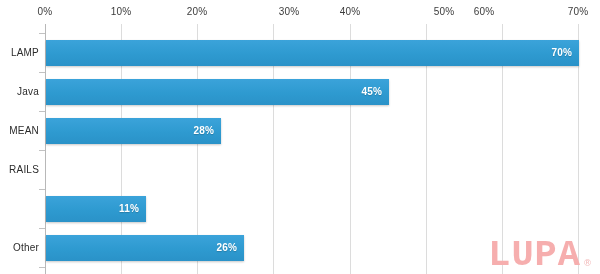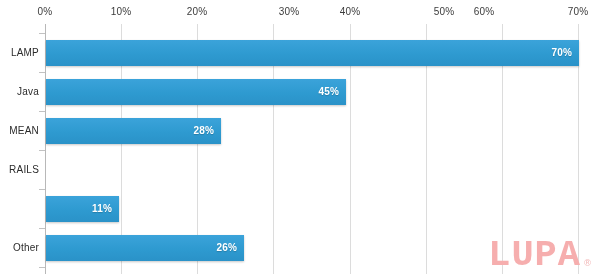--- a/index.html
+++ b/index.html
@@ -170,38 +170,38 @@
 
     <div class="row" style="top:40px;">
       <div class="cat-label">LAMP</div>
       <div class="bar" style="width:533px;">
         <span class="bar-value">70%</span>
       </div>
     </div>
 
     <div class="row" style="top:79px;">
       <div class="cat-label">Java</div>
-      <div class="bar" style="width:300px;padding-left:40px;">
+      <div class="bar" style="width:343px;padding-left:40px;">
         <span class="bar-value">45%</span>
       </div>
     </div>
 
     <div class="row" style="top:118px;">
       <div class="cat-label">MEAN</div>
       <div class="bar" style="width:175px;">
         <span class="bar-value">28%</span>
       </div>
     </div>
 
     <div class="row" style="top:157px;">
       <div class="cat-label">RAILS</div>
     </div>
 
     <div class="row" style="top:196px;">
-      <div class="bar" style="width:73px;padding-left:35px;">
+      <div class="bar" style="width:100px;padding-left:35px;">
         <span class="bar-value">11%</span>
       </div>
     </div>
 
     <div class="row" style="top:235px;">
       <div class="cat-label">Other</div>
       <div class="bar" style="width:198px;">
         <span class="bar-value">26%</span>
       </div>
     </div>

